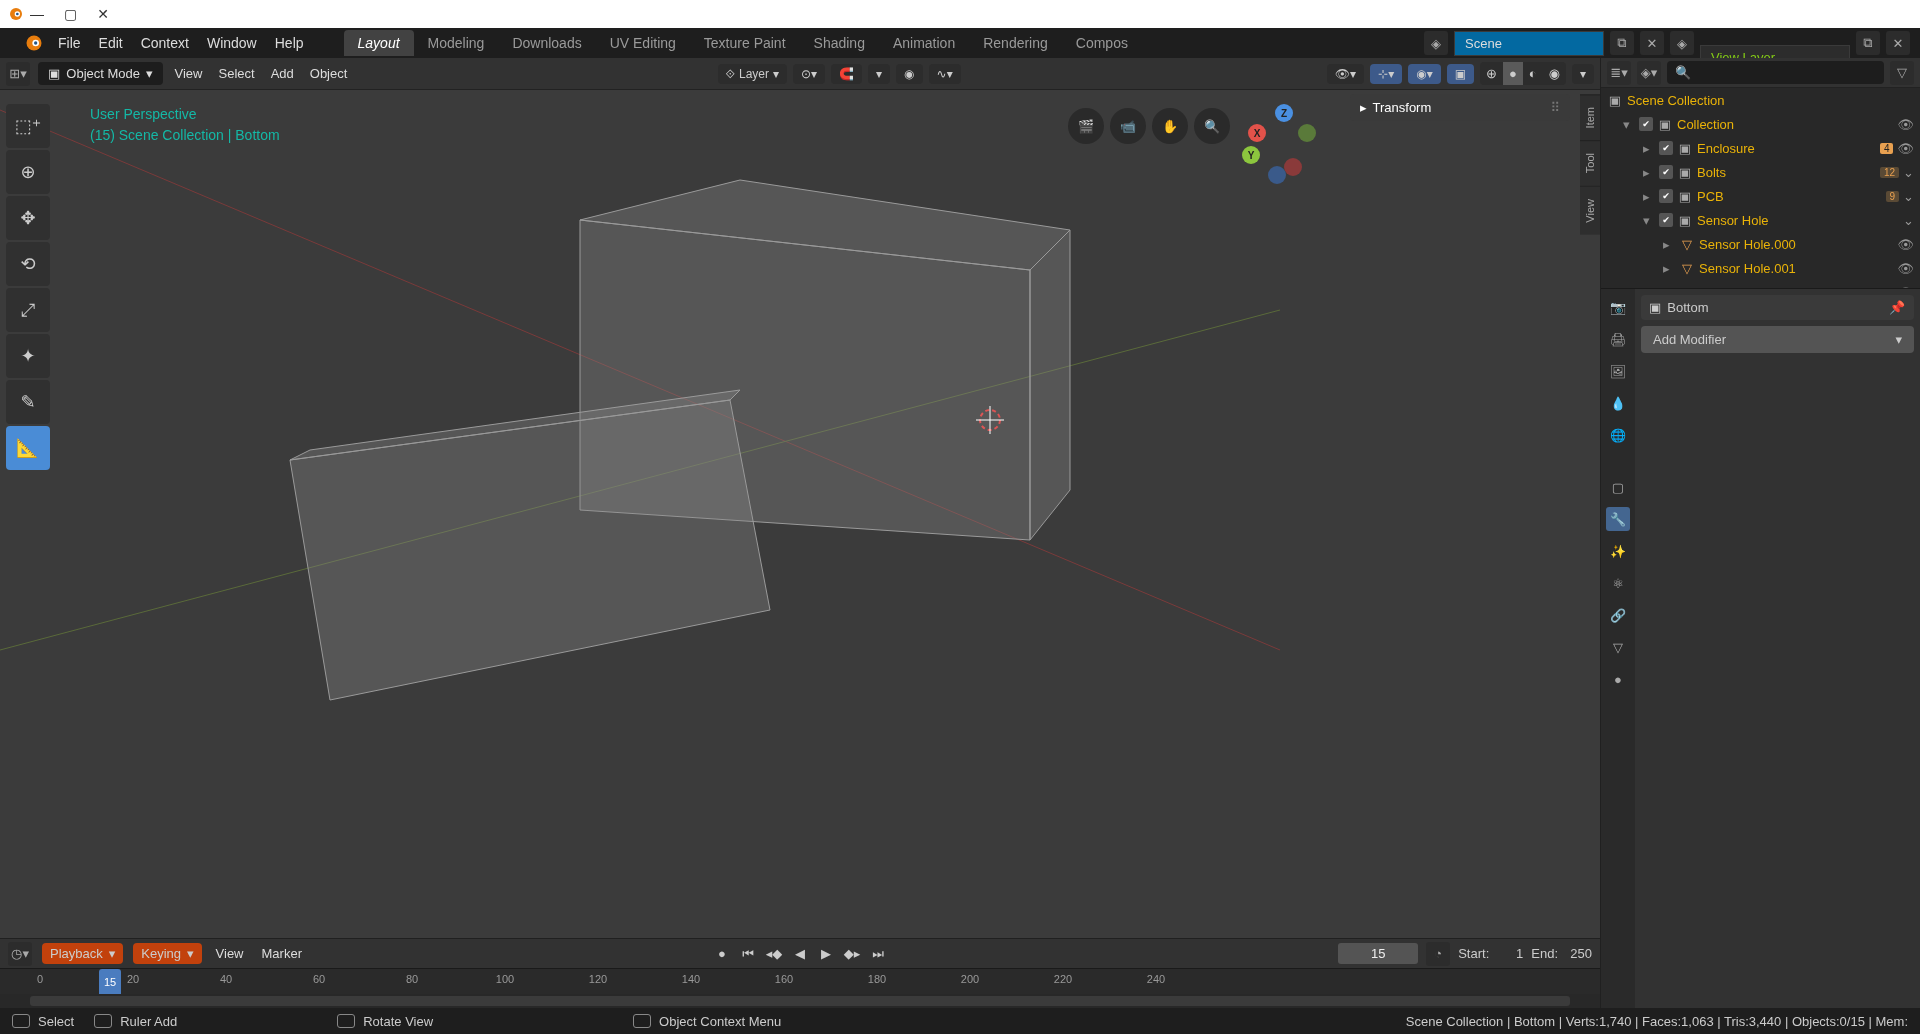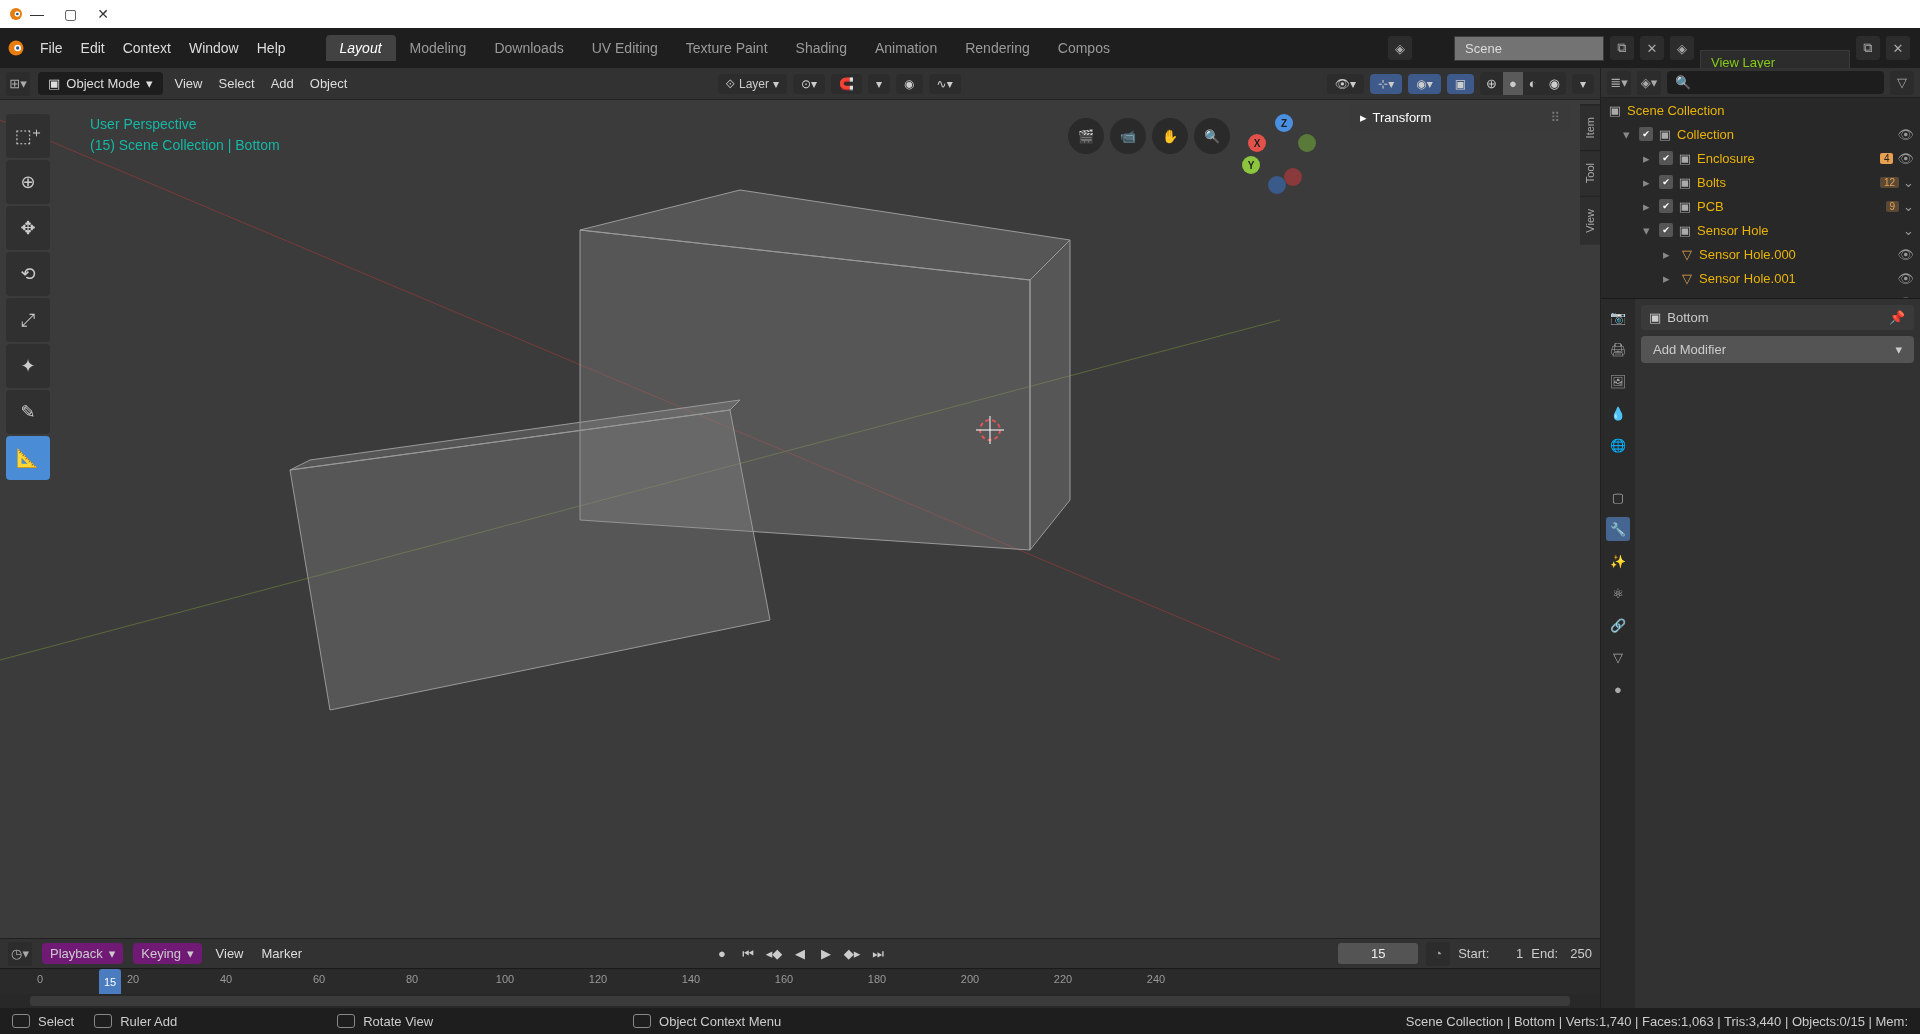--- a/index.html
+++ b/index.html
@@ -3,29 +3,29 @@
 <meta charset="utf-8">
 <style>
 * { margin: 0; padding: 0; box-sizing: border-box; font-family: -apple-system, BlinkMacSystemFont, "Segoe UI", sans-serif; }
 body { width: 1920px; height: 1034px; background: #393939; color: #cccccc; font-size: 13px; overflow: hidden; display: flex; flex-direction: column; }
 .titlebar { height: 28px; background: #ffffff; color: #000; display: flex; align-items: center; padding: 0 8px; position: relative; }
 .titlebar-icon { width: 16px; height: 16px; margin-right: 6px; }
 .titlebar-text { flex: 1; font-size: 13px; }
 .titlebar-controls { display: flex; gap: 20px; font-size: 14px; color: #333; }
 .titlebar-controls span { cursor: pointer; }
 
-.topbar { height: 40px; background: #1e1e1e; display: flex; align-items: center; padding-left: 6px; }
+.topbar { height: 30px; background: #1e1e1e; display: flex; align-items: center; padding-left: 24px; }
 .blender-logo { width: 20px; height: 20px; margin-right: 14px; }
 .topmenu { display: flex; gap: 18px; }
 .topmenu-item { color: #dddddd; font-size: 14px; cursor: pointer; }
 .workspace-tabs { display: flex; margin-left: 40px; gap: 0; align-items: center; }
 .workspace-tab { padding: 5px 14px; color: #9a9a9a; font-size: 14px; cursor: pointer; }
 .workspace-tab.active { background: #424242; color: #ffffff; border-radius: 4px 4px 0 0; font-style: italic; }
 .topbar-right { margin-left: auto; display: flex; align-items: center; gap: 6px; padding-right: 10px; }
-.scene-input { background: #737373; border: 1px solid #3a3a3a; color: #ddd; padding: 4px 10px; width: 150px; font-size: 13px; margin-left: 36px; }
+.scene-input { background: #0369a1; border: 1px solid #3a3a3a; color: #ddd; padding: 4px 10px; width: 150px; font-size: 13px; }
 .layer-input { background: #2c2c2c; border: 1px solid #3a3a3a; color: #84cc16; padding: 4px 10px; width: 150px; font-size: 13px; margin-top: 29px; }
 .icon-btn { width: 24px; height: 24px; background: #2c2c2c; border-radius: 3px; display: flex; align-items: center; justify-content: center; color: #aaa; cursor: pointer; }
 
 .main-area { flex: 1; display: flex; min-height: 0; }
 .viewport-col { flex: 1; display: flex; flex-direction: column; min-width: 0; }
 .right-col { width: 320px; display: flex; flex-direction: column; background: #323232; border-left: 1px solid #202020; }
 
 
 .vp-header { height: 32px; background: #323232; display: flex; align-items: center; padding: 0 6px; gap: 8px; border-bottom: 1px solid #222; }
 .mode-dropdown { background: #1d1d1d; border-radius: 4px; padding: 4px 10px; display: flex; align-items: center; gap: 6px; color: #ddd; }
@@ -46,21 +46,21 @@
 .transform-panel { position: absolute; right: 30px; top: 4px; width: 220px; background: #3a3a3a; border-radius: 4px; }
 .transform-header { padding: 6px 10px; color: #fff; display: flex; align-items: center; gap: 6px; }
 
 
 .left-toolbar { position: absolute; left: 6px; top: 14px; display: flex; flex-direction: column; gap: 2px; }
 .tool-btn { width: 44px; height: 44px; background: #303030; border-radius: 4px; display: flex; align-items: center; justify-content: center; font-size: 18px; color: #ccc; cursor: pointer; }
 .tool-btn.active { background: #4a8cd6; color: #fff; }
 
 
 .timeline-header { height: 30px; background: #323232; display: flex; align-items: center; padding: 0 8px; gap: 10px; border-top: 1px solid #202020; }
-.timeline-dropdown { background: #701a75; border-radius: 4px; padding: 3px 8px; display: flex; align-items: flex-end; gap: 6px; }
+.timeline-dropdown { background: #c2410c; border-radius: 4px; padding: 3px 8px; display: flex; align-items: flex-end; gap: 6px; }
 .tl-center { position: absolute; left: 50%; transform: translateX(-50%); display: flex; gap: 4px; }
 .transport-btn { width: 22px; height: 22px; display: flex; align-items: center; justify-content: center; color: #ccc; cursor: pointer; }
 .tl-right { margin-left: auto; display: flex; align-items: center; gap: 8px; }
 .frame-box { background: #545454; border-radius: 3px; padding: 3px 16px; color: #eee; min-width: 80px; text-align: center; }
 .timeline-strip { height: 26px; background: #2a2a2a; position: relative; border-top: 1px solid #1a1a1a; }
 .tick { position: absolute; top: 4px; font-size: 11px; color: #999; transform: translateX(-50%); }
 .playhead { position: absolute; top: 0; bottom: 0; width: 22px; background: #4a7cbf; color: #fff; font-size: 11px; display: flex; align-items: center; justify-content: center; border-radius: 3px 3px 0 0; }
 .timeline-scrollbar { height: 14px; background: #282828; position: relative; }
 .scrollbar-thumb { position: absolute; top: 2px; bottom: 2px; background: #3b3b3b; border-radius: 3px; }
 

